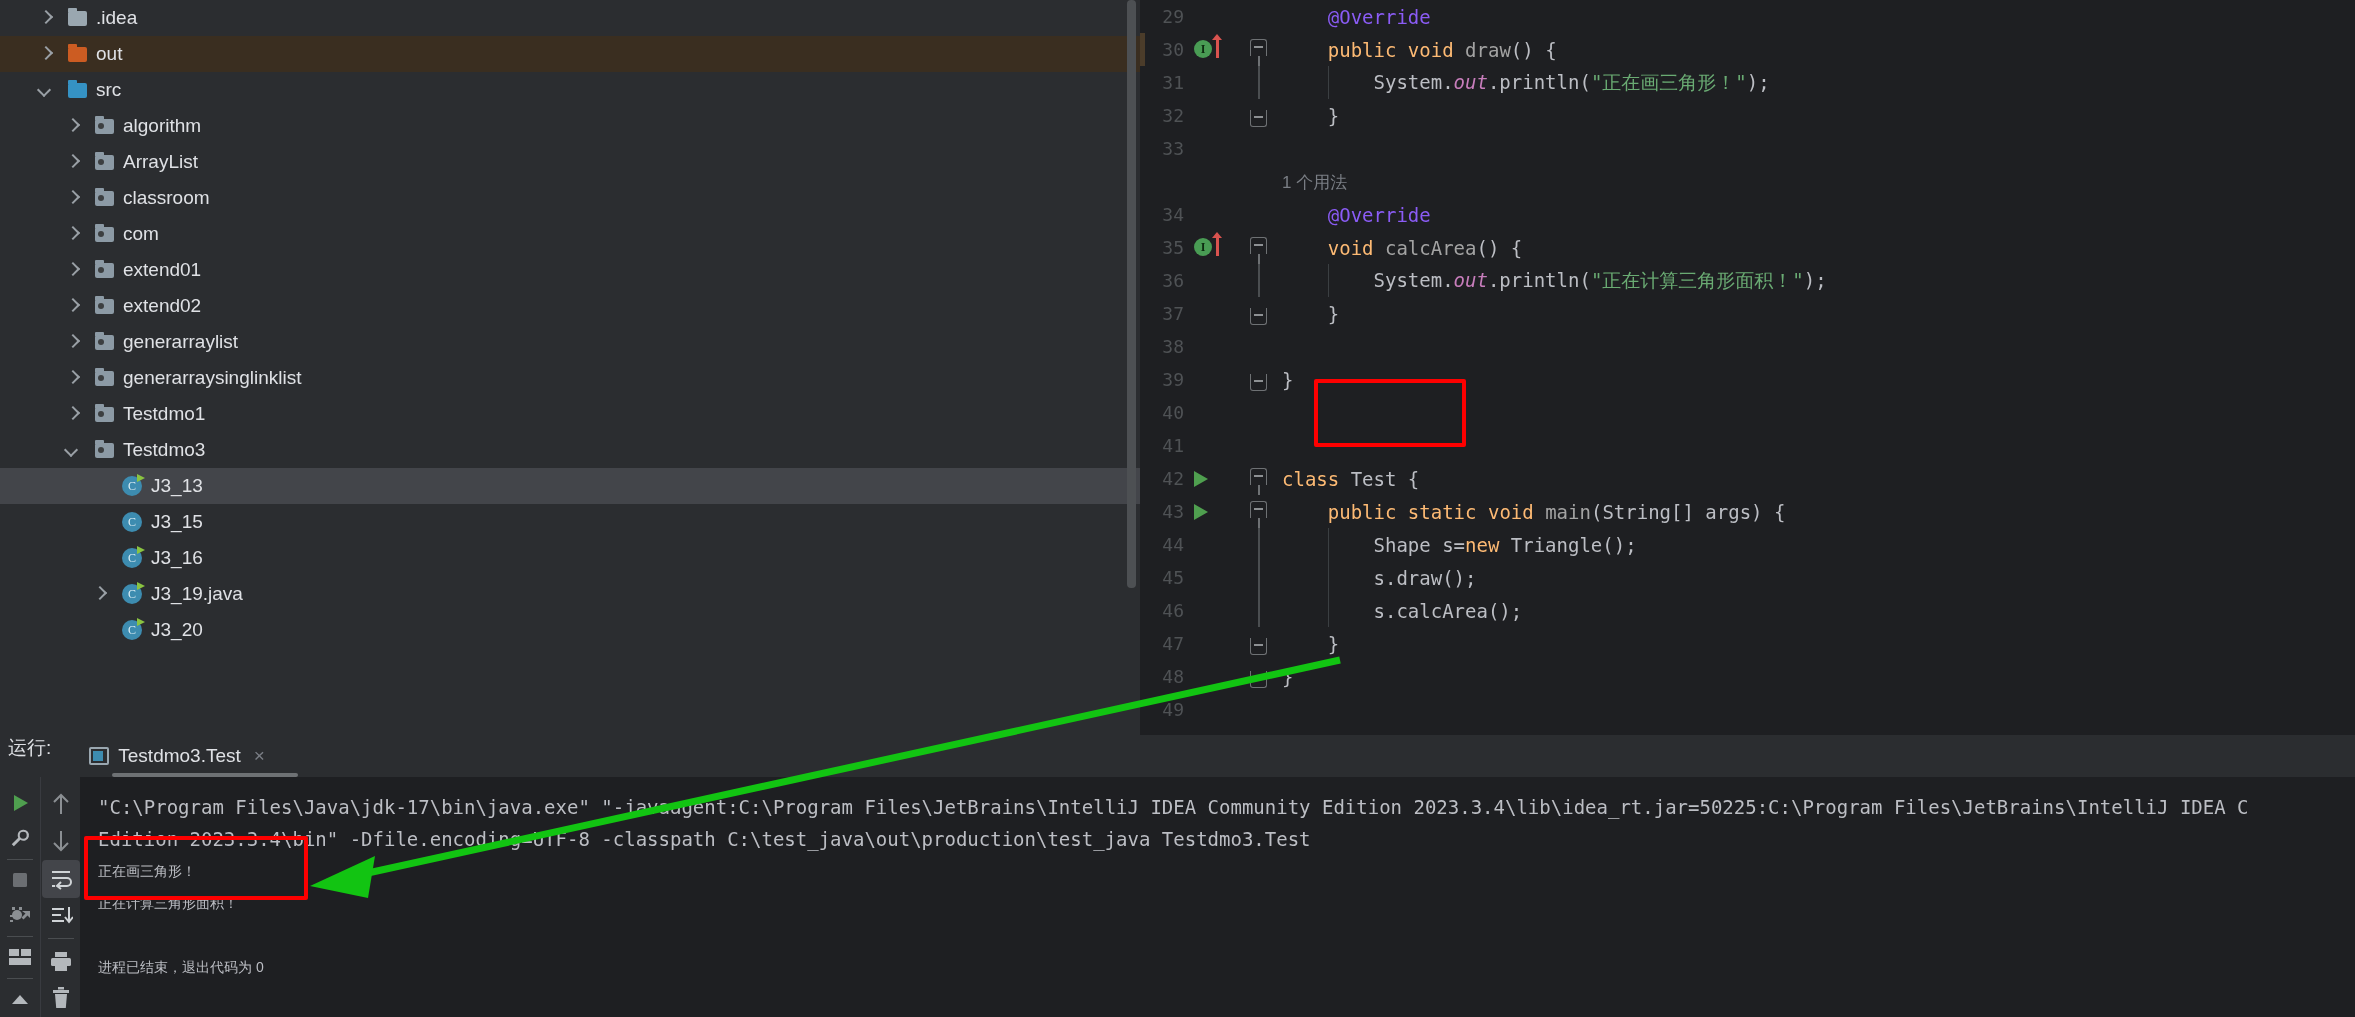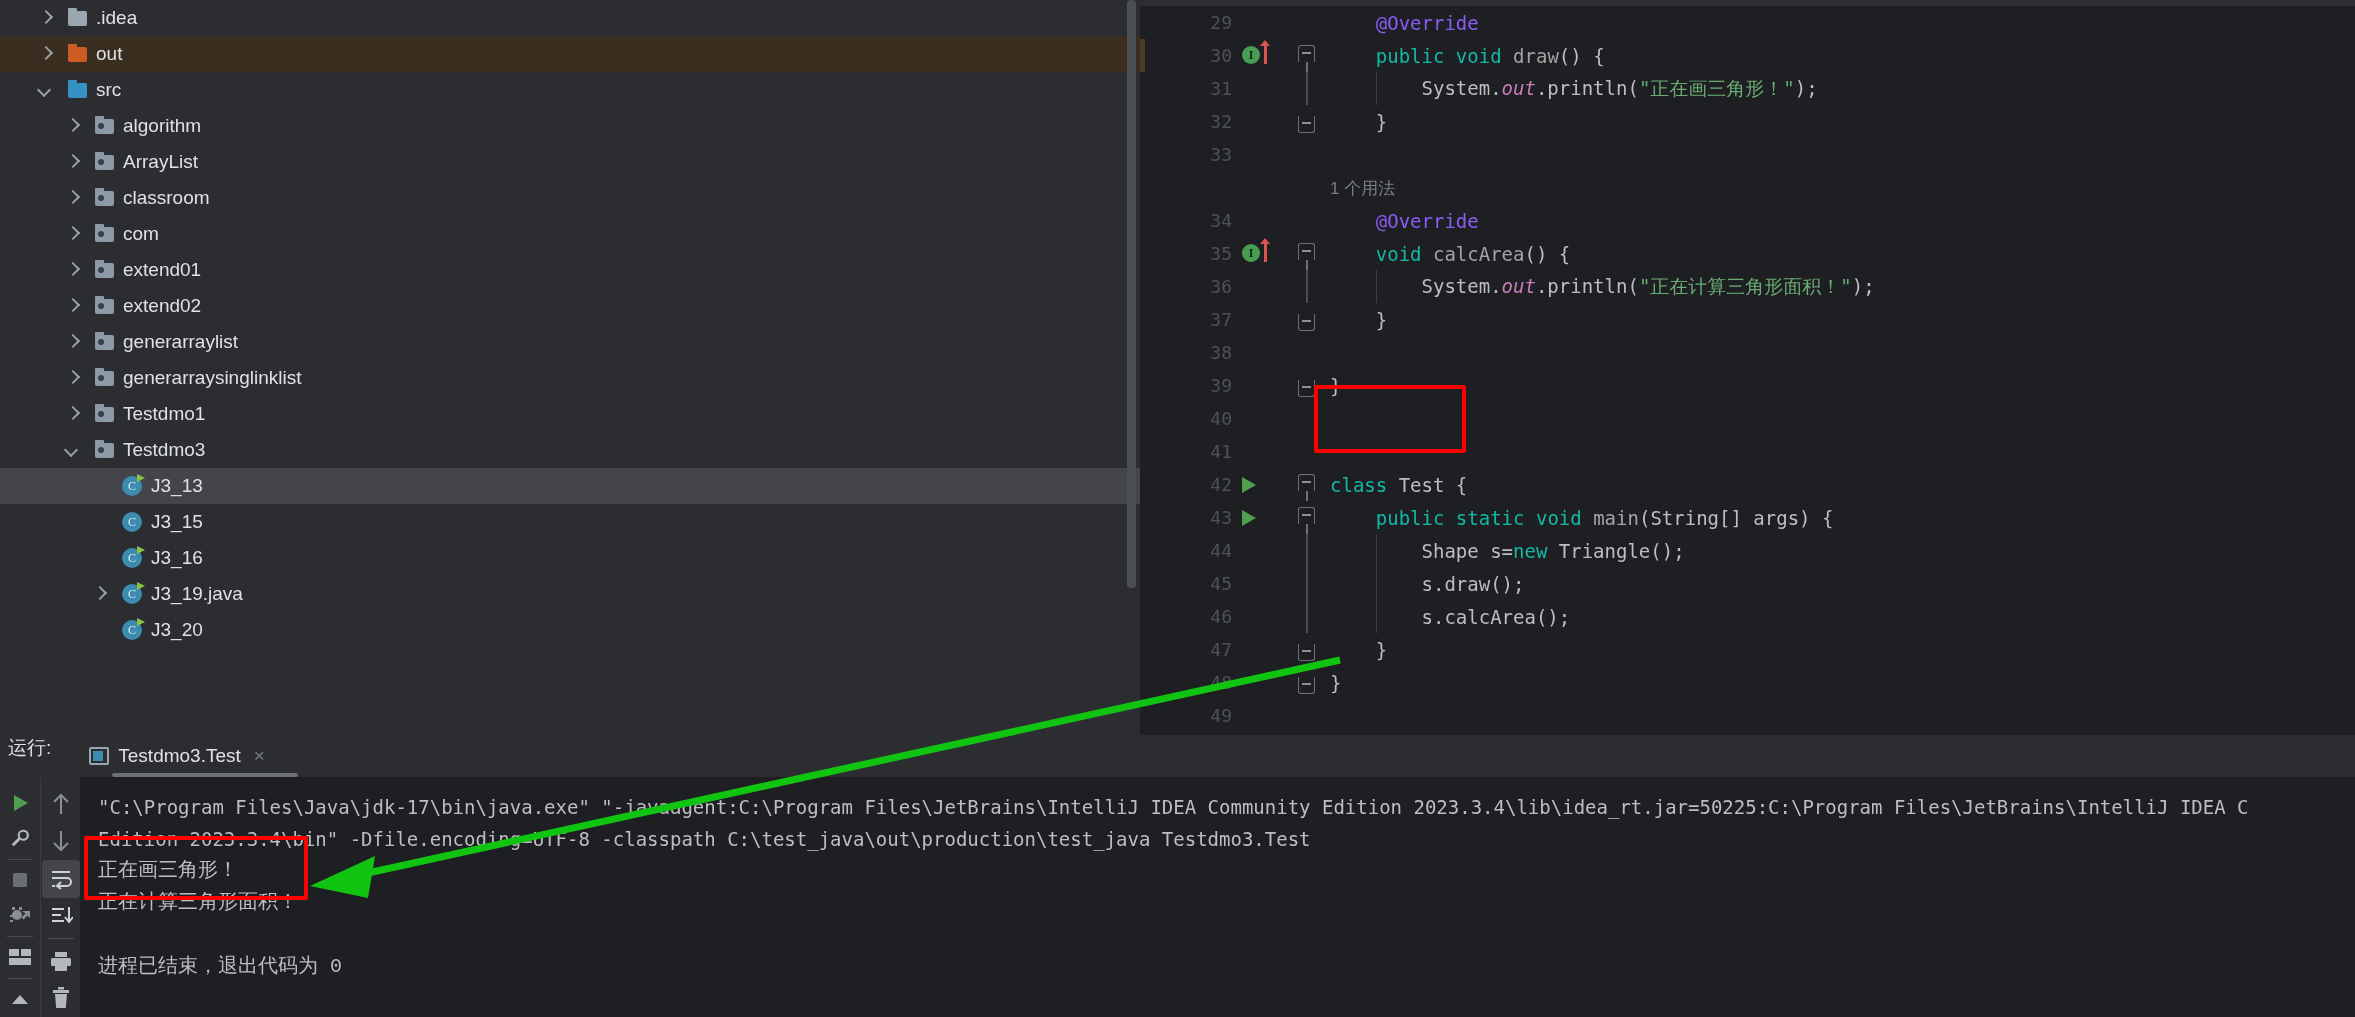--- a/index.html
+++ b/index.html
@@ -67,24 +67,23 @@
     width: 0; height: 0; border-left: 8px solid #8ac341;
     border-top: 4px solid transparent; border-bottom: 4px solid transparent;
   }
   .tree-scroll {
     position: absolute; right: 4px; top: 0; width: 9px; height: 588px;
     background: #4d5053; border-radius: 4px;
   }
 
   
   .editor {
-    position: absolute; left: 1140px; top: 6px; right: 0; height: 735px;
+    position: absolute; left: 1140px; top: 0; right: 0; height: 735px;
     background: #1e1f22; font-family: "DejaVu Sans Mono", monospace;
     overflow: hidden;
-    padding-left: 48px;
   }
   .code-line {
     position: relative; height: 33px; display: flex; align-items: center;
     font-size: 19px; white-space: pre;
   }
   .lnum {
     width: 48px; flex: 0 0 48px; text-align: right; color: #4f5255;
     font-size: 18px; padding-right: 4px;
   }
   .gutter-marks {
@@ -129,21 +128,21 @@
   .fold-close::before {
     content: ""; position: absolute; left: 3px; top: 6px;
     width: 9px; height: 1.5px; background: #8d9093;
   }
   .fold-dash {
     position: absolute; left: 18px; top: 0; width: 1.5px; height: 33px;
     background: #4b4e51;
   }
   .code-txt { color: #bcbec4; }
   .tok-anno  { color: #8b5cf6; }
-  .tok-kw    { color: #14b8a6; }
+  .tok-kw    { color: #fdba74; }
   .tok-meth  { color: #a3a3a3; }
   .tok-str   { color: #6aab73; }
   .tok-field { color: #c77dbb; font-style: italic; }
   .tok-plain { color: #bcbec4; }
   .inlay { color: #7a7e85; font-size: 17px; font-family: "Liberation Sans", sans-serif; }
   .indent-guide {
     position: absolute; top: 0; width: 1px; height: 33px; background: #3b3f42;
   }
   .editor-cursor-strip {
     position: absolute; left: 0; top: 33px; width: 5px; height: 33px;
@@ -194,21 +193,21 @@
   }
   .tool-btn.active { background: #43454a; border-radius: 4px; }
   .sep { width: 26px; height: 1px; background: #4a4d50; margin: 3px 0; }
   .console-body {
     position: absolute; left: 80px; top: 42px; right: 0; bottom: 0;
     background: #1e1f22; color: #bcbec4;
     font-family: "DejaVu Sans Mono", monospace; font-size: 19px;
     padding: 14px 0 0 18px; overflow: hidden;
   }
   .console-line { height: 32px; line-height: 32px; white-space: pre; }
-  .console-line.cn { font-family: Liberation Mono, monospace; font-size: 20px; }
+  .console-line.cn { font-family: Liberation Sans, sans-serif; font-size: 14px; }
   .hl-box-console {
     position: absolute; border: 4px solid #fe0000; border-radius: 2px;
   }
 
   
   .annot-arrow { position: absolute; left: 0; top: 0; pointer-events: none; }
 </style>
 </head>
 <body>
 

